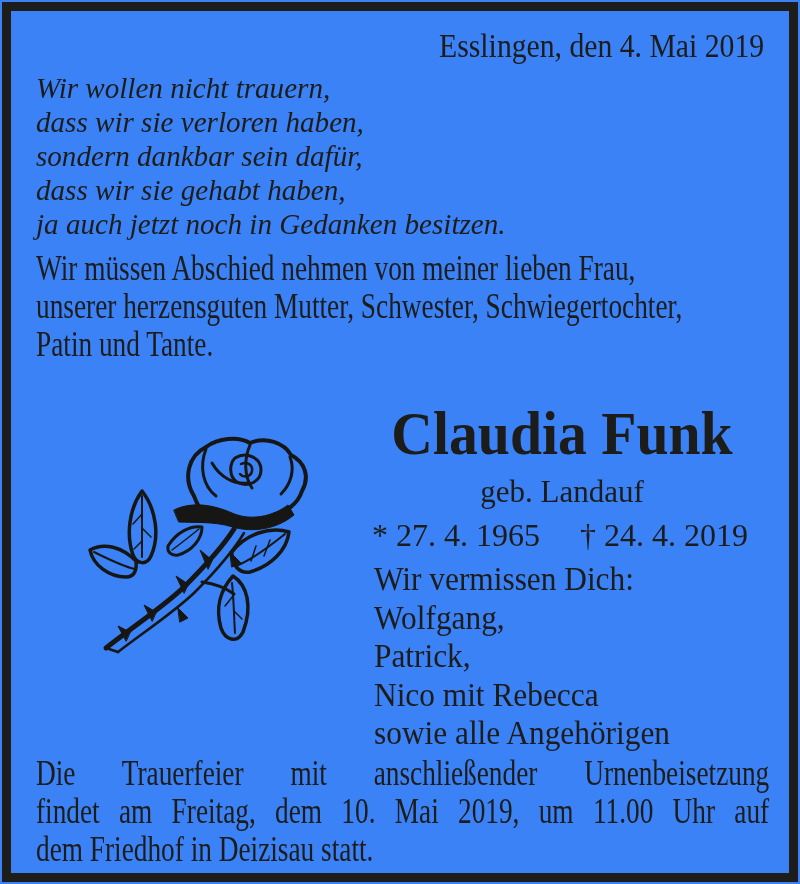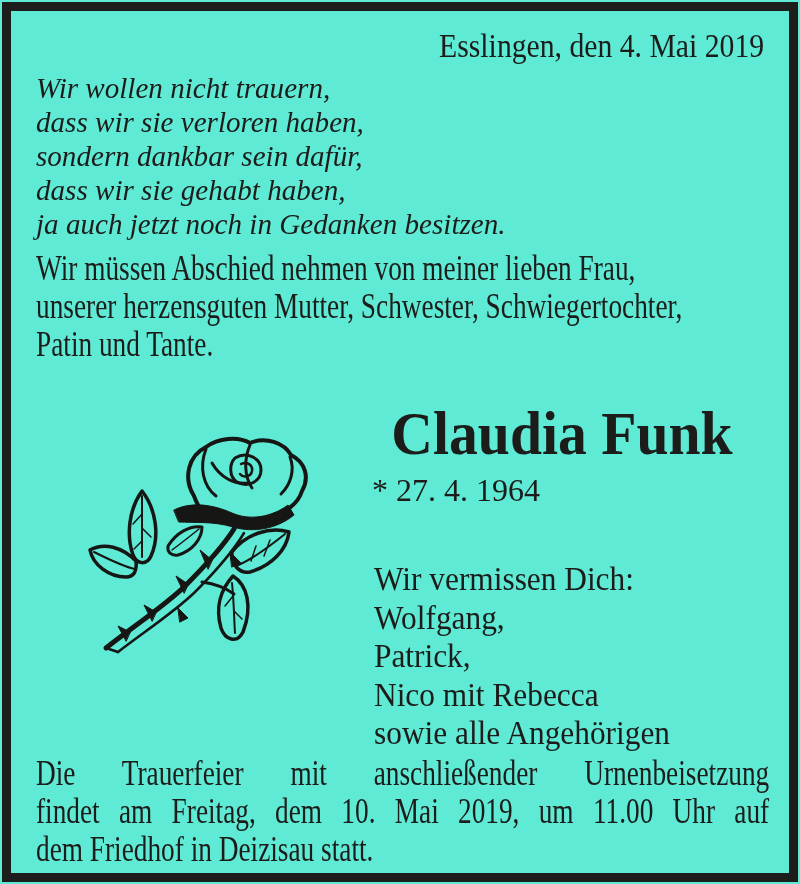--- a/index.html
+++ b/index.html
@@ -1,20 +1,20 @@
 <!DOCTYPE html>
 <html><head>
 <meta charset="utf-8">
 <style>
   html, body { margin: 0; padding: 0; background: #ffffff; }
   .page {
     position: relative;
     width: 800px;
     height: 884px;
-    background: #5eead4;
+    background: #3b82f6;
     overflow: hidden;
     font-family: "Liberation Serif", serif;
     color: #1c1c1a;
   }
   .frame {
     position: absolute;
     inset: 2px;
     border: 9px solid #1d1d1b;
     pointer-events: none;
   }
@@ -120,22 +120,24 @@
   </div>
 
   <div class="intro">
     <div>Wir müssen Abschied nehmen von meiner lieben Frau,</div>
     <div>unserer herzensguten Mutter, Schwester, Schwiegertochter,</div>
     <div>Patin und Tante.</div>
   </div>
 
   <div class="name-block">
     <div class="name">Claudia Funk</div>
+    <div class="maiden">geb. Landauf</div>
     <div class="dates-row">
-      <span>* 27. 4. 1964</span>
+      <span>* 27. 4. 1965</span>
+      <span>† 24. 4. 2019</span>
     </div>
   </div>
 
   <div class="mourners">
     <div>Wir vermissen Dich:</div>
     <div>Wolfgang,</div>
     <div>Patrick,</div>
     <div>Nico mit Rebecca</div>
     <div>sowie alle Angehörigen</div>
   </div>

